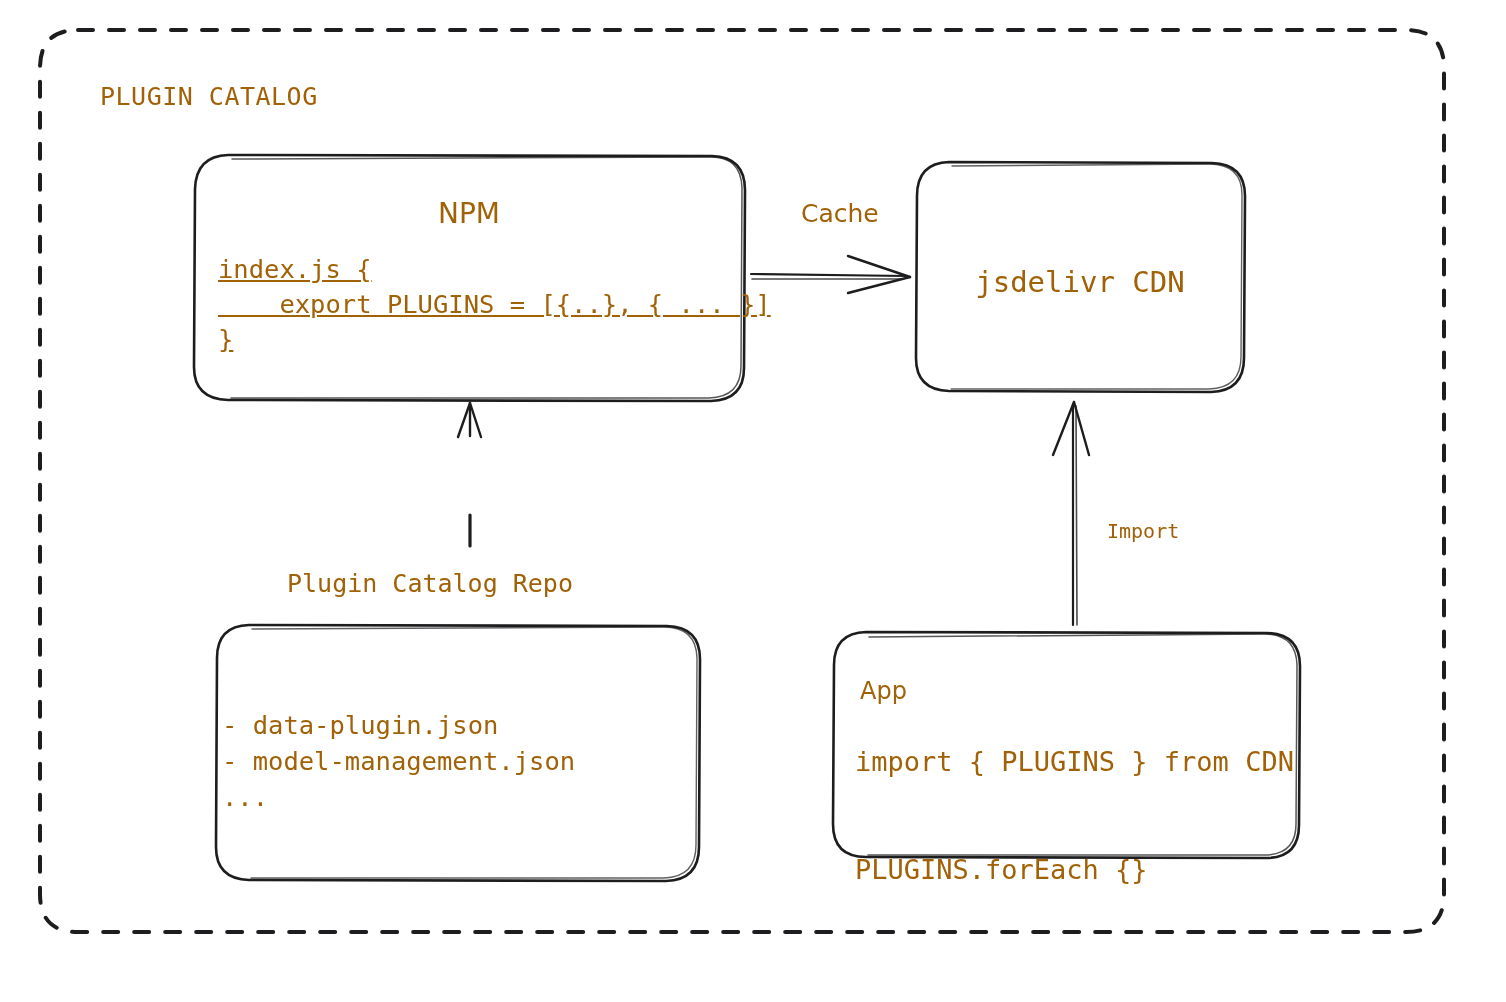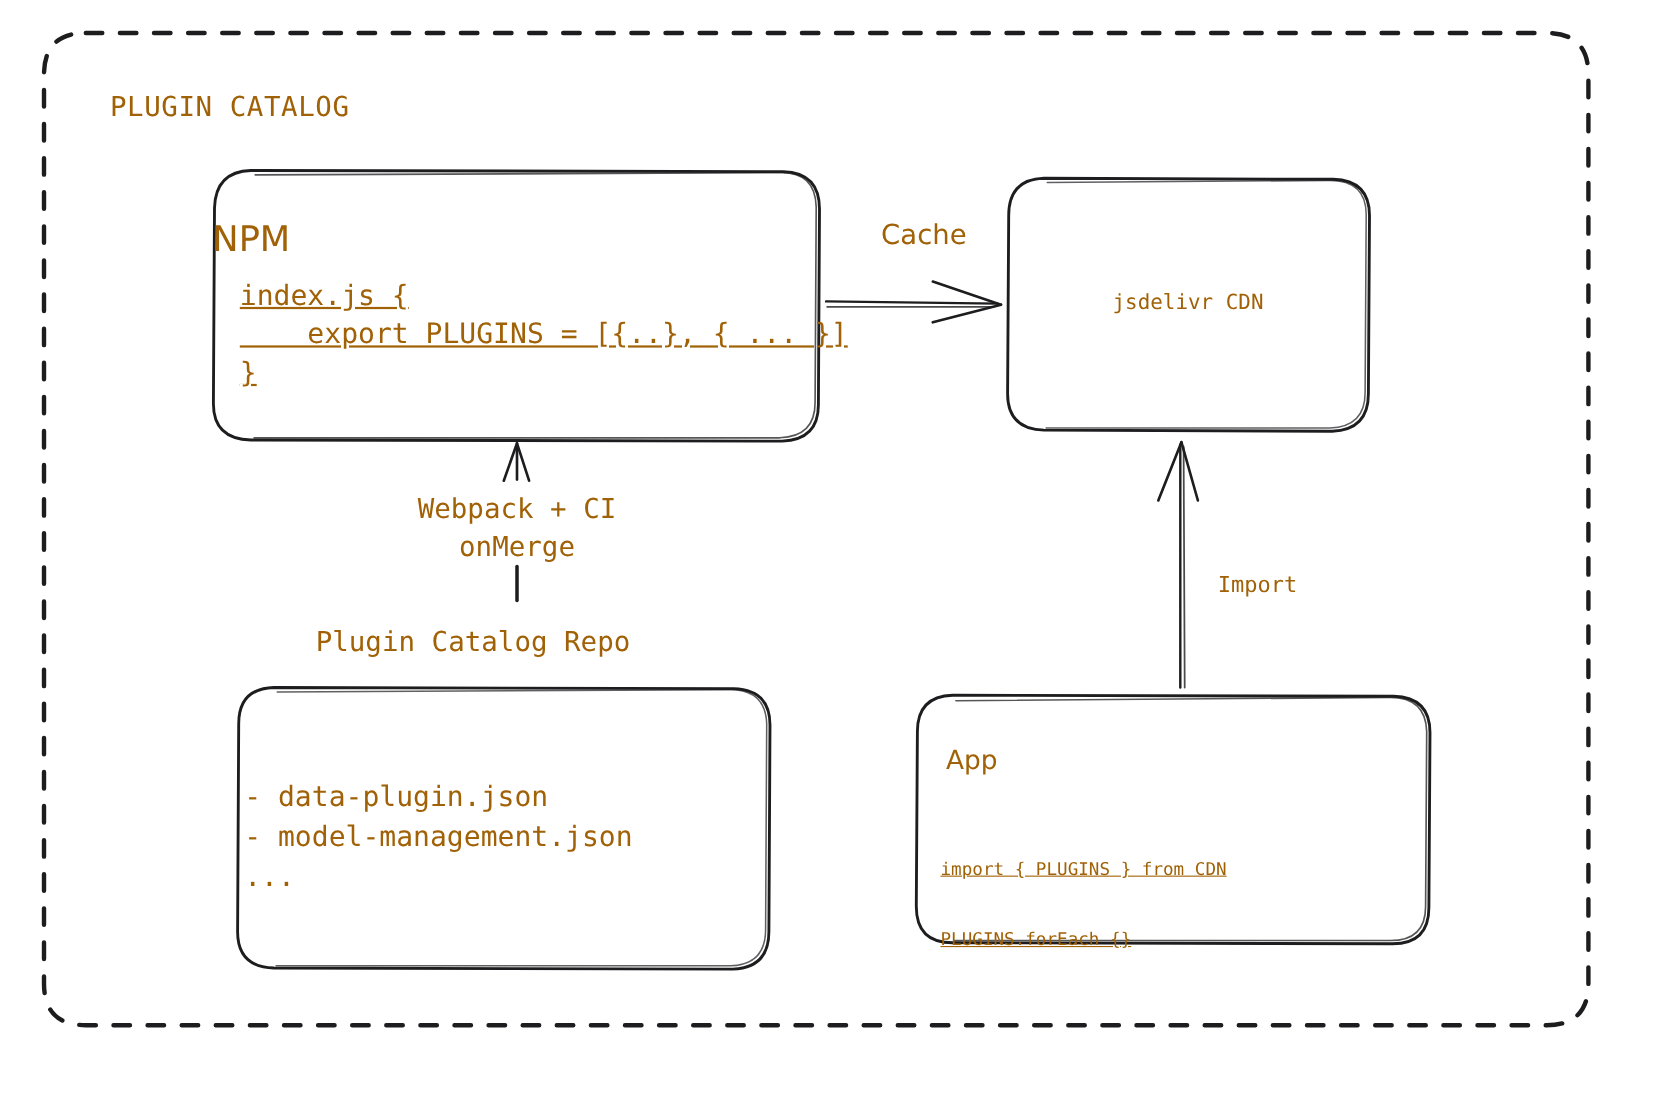--- a/index.html
+++ b/index.html
@@ -41,37 +41,38 @@
     top: 80px;
     font-size: 25px;
     letter-spacing: 0.5px;
   }
 
   
   #npm-title {
     left: 193px;
     top: 196px;
     width: 552px;
-    font-size: 32px;
+    text-align: center;
+    font-size: 28px;
   }
   #npm-code {
     left: 218px;
     top: 252px;
     font-size: 25.5px;
     line-height: 1.38;
     text-decoration: underline;
   }
 
   
   #cdn-title {
     left: 915px;
     top: 263px;
     width: 330px;
     text-align: center;
-    font-size: 19px;
+    font-size: 29px;
   }
 
   
   #cache-label {
     left: 789px;
     top: 197px;
     font-size: 25px;
     margin-left: 12px;
   }
 
@@ -108,24 +109,23 @@
   }
 
   
   #app-title {
     left: 860px;
     top: 676px;
     font-size: 24px;
   }
   #app-code {
     left: 855px;
-    top: 774px;
-    font-size: 16px;
+    top: 735px;
+    font-size: 27px;
     line-height: 2.0;
-    text-decoration: underline;
   }
 </style>
 </head>
 <body>
 
 <div id="canvas">
 
   <svg id="sketch" viewBox="0 0 1506 1002">
     <g fill="none" stroke="#1d1d1f" stroke-linecap="round" stroke-linejoin="round">
 
@@ -172,22 +172,20 @@
   <div class="lbl sans" id="npm-title">NPM</div>
 
   <div class="lbl mono" id="npm-code">index.js {
     export PLUGINS = [{..}, { ... }]
 }</div>
 
   <div class="lbl mono" id="cdn-title">jsdelivr CDN</div>
 
   <div class="lbl sans" id="cache-label">Cache</div>
 
-  <div class="lbl mono" id="webpack-label">Webpack + CI
-onMerge</div>
 
   <div class="lbl mono" id="repo-label">Plugin Catalog Repo</div>
 
   <div class="lbl mono" id="repo-list">- data-plugin.json
 - model-management.json
 ...</div>
 
   <div class="lbl mono" id="import-label">Import</div>
 
   <div class="lbl sans" id="app-title">App</div>

